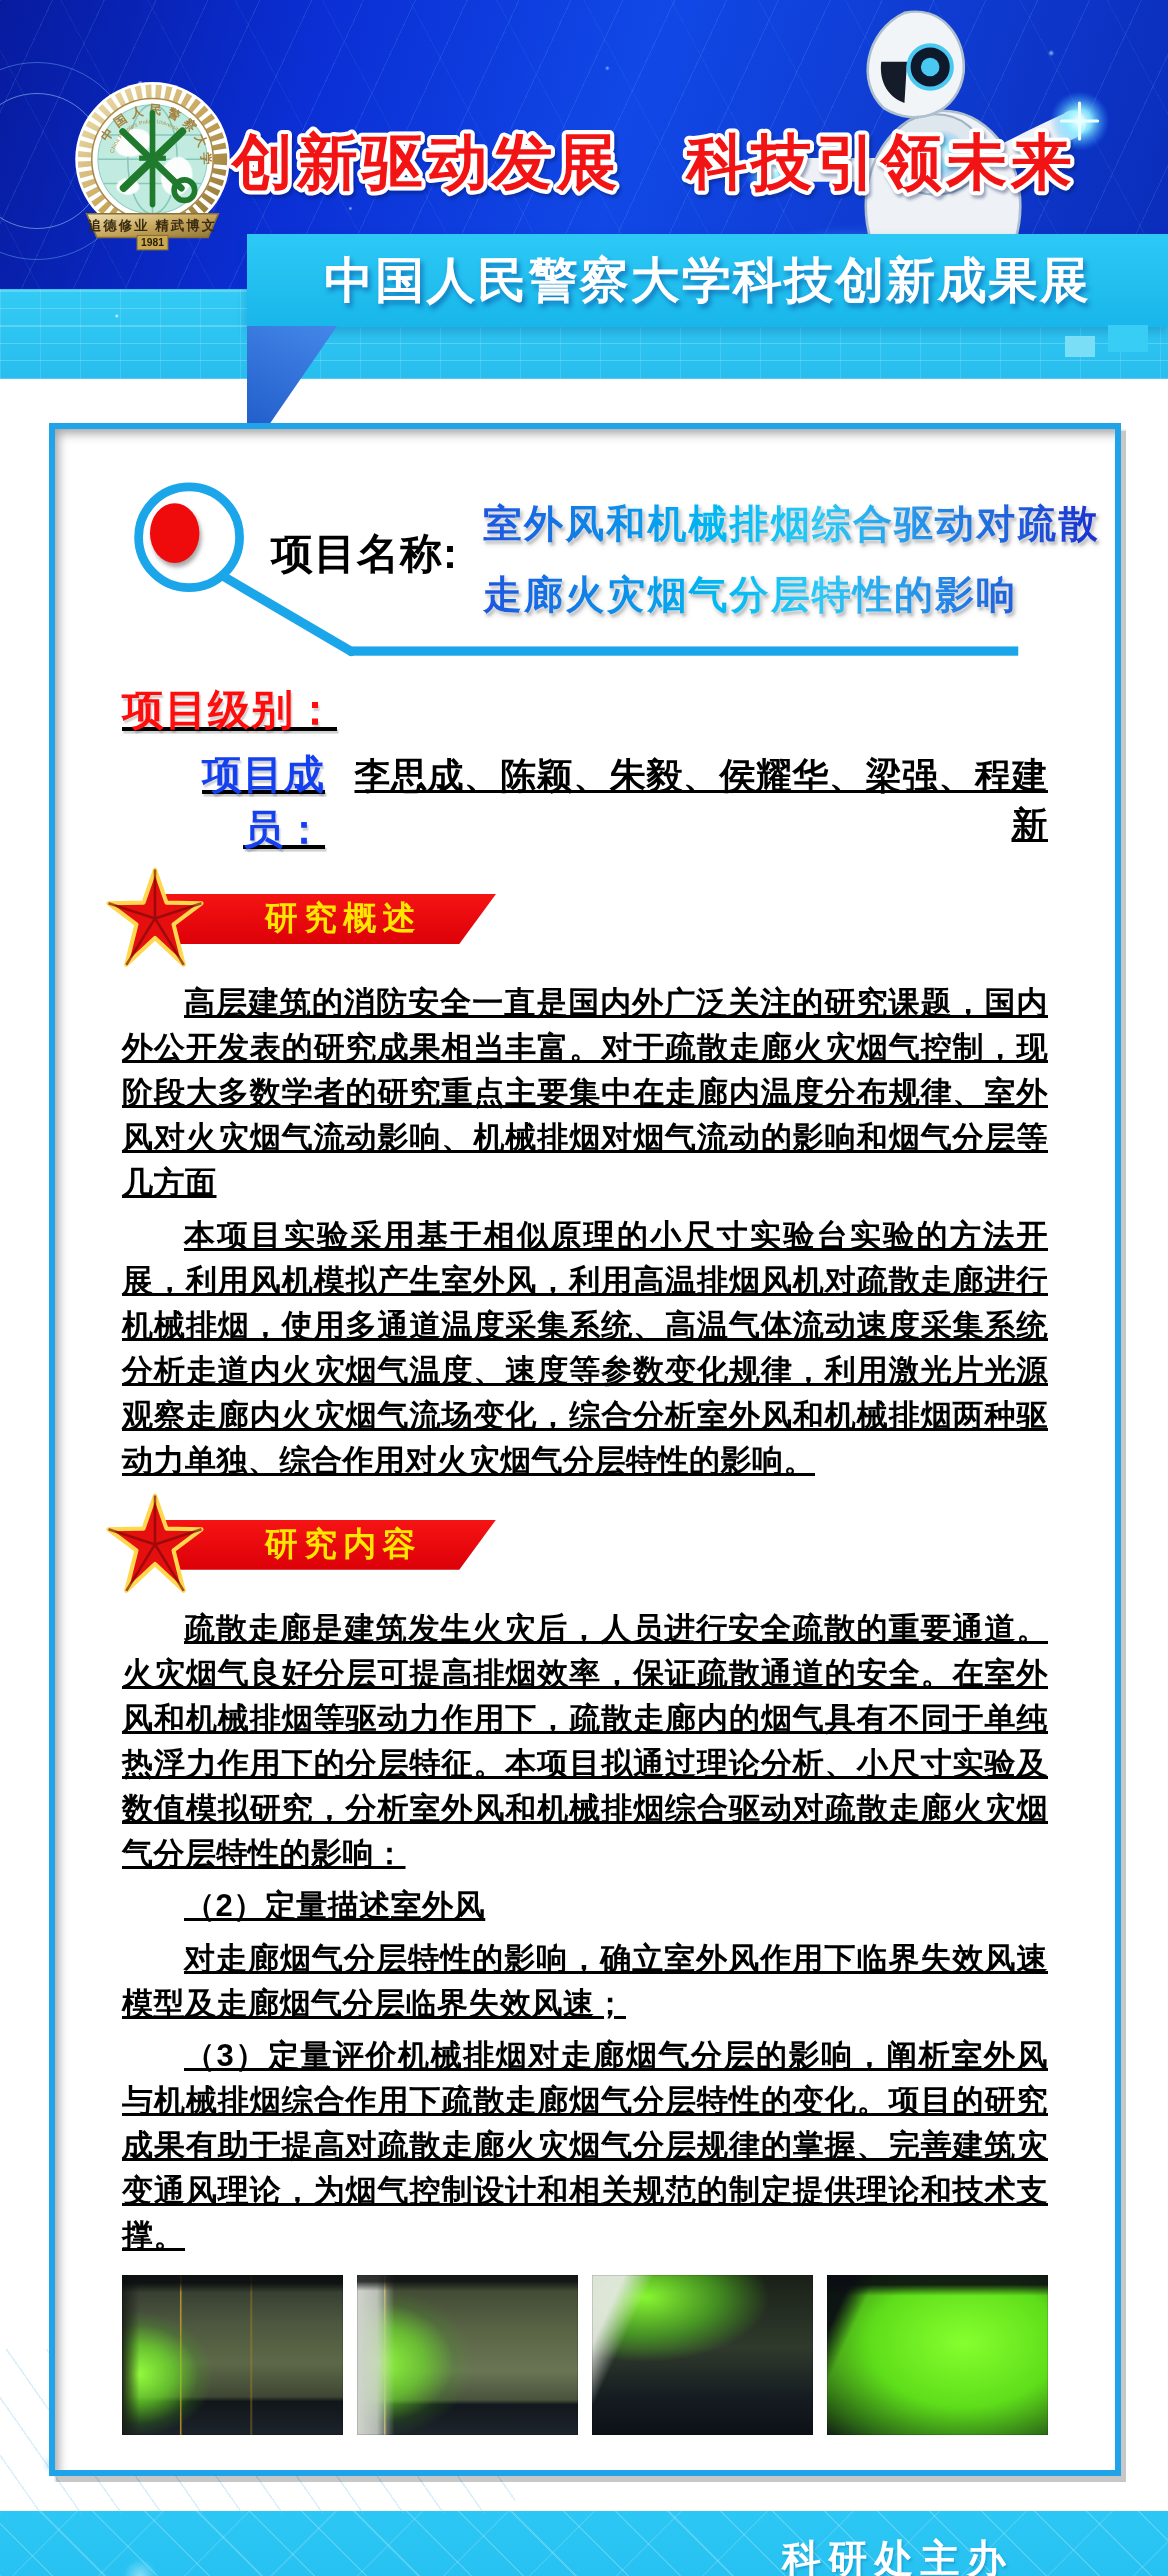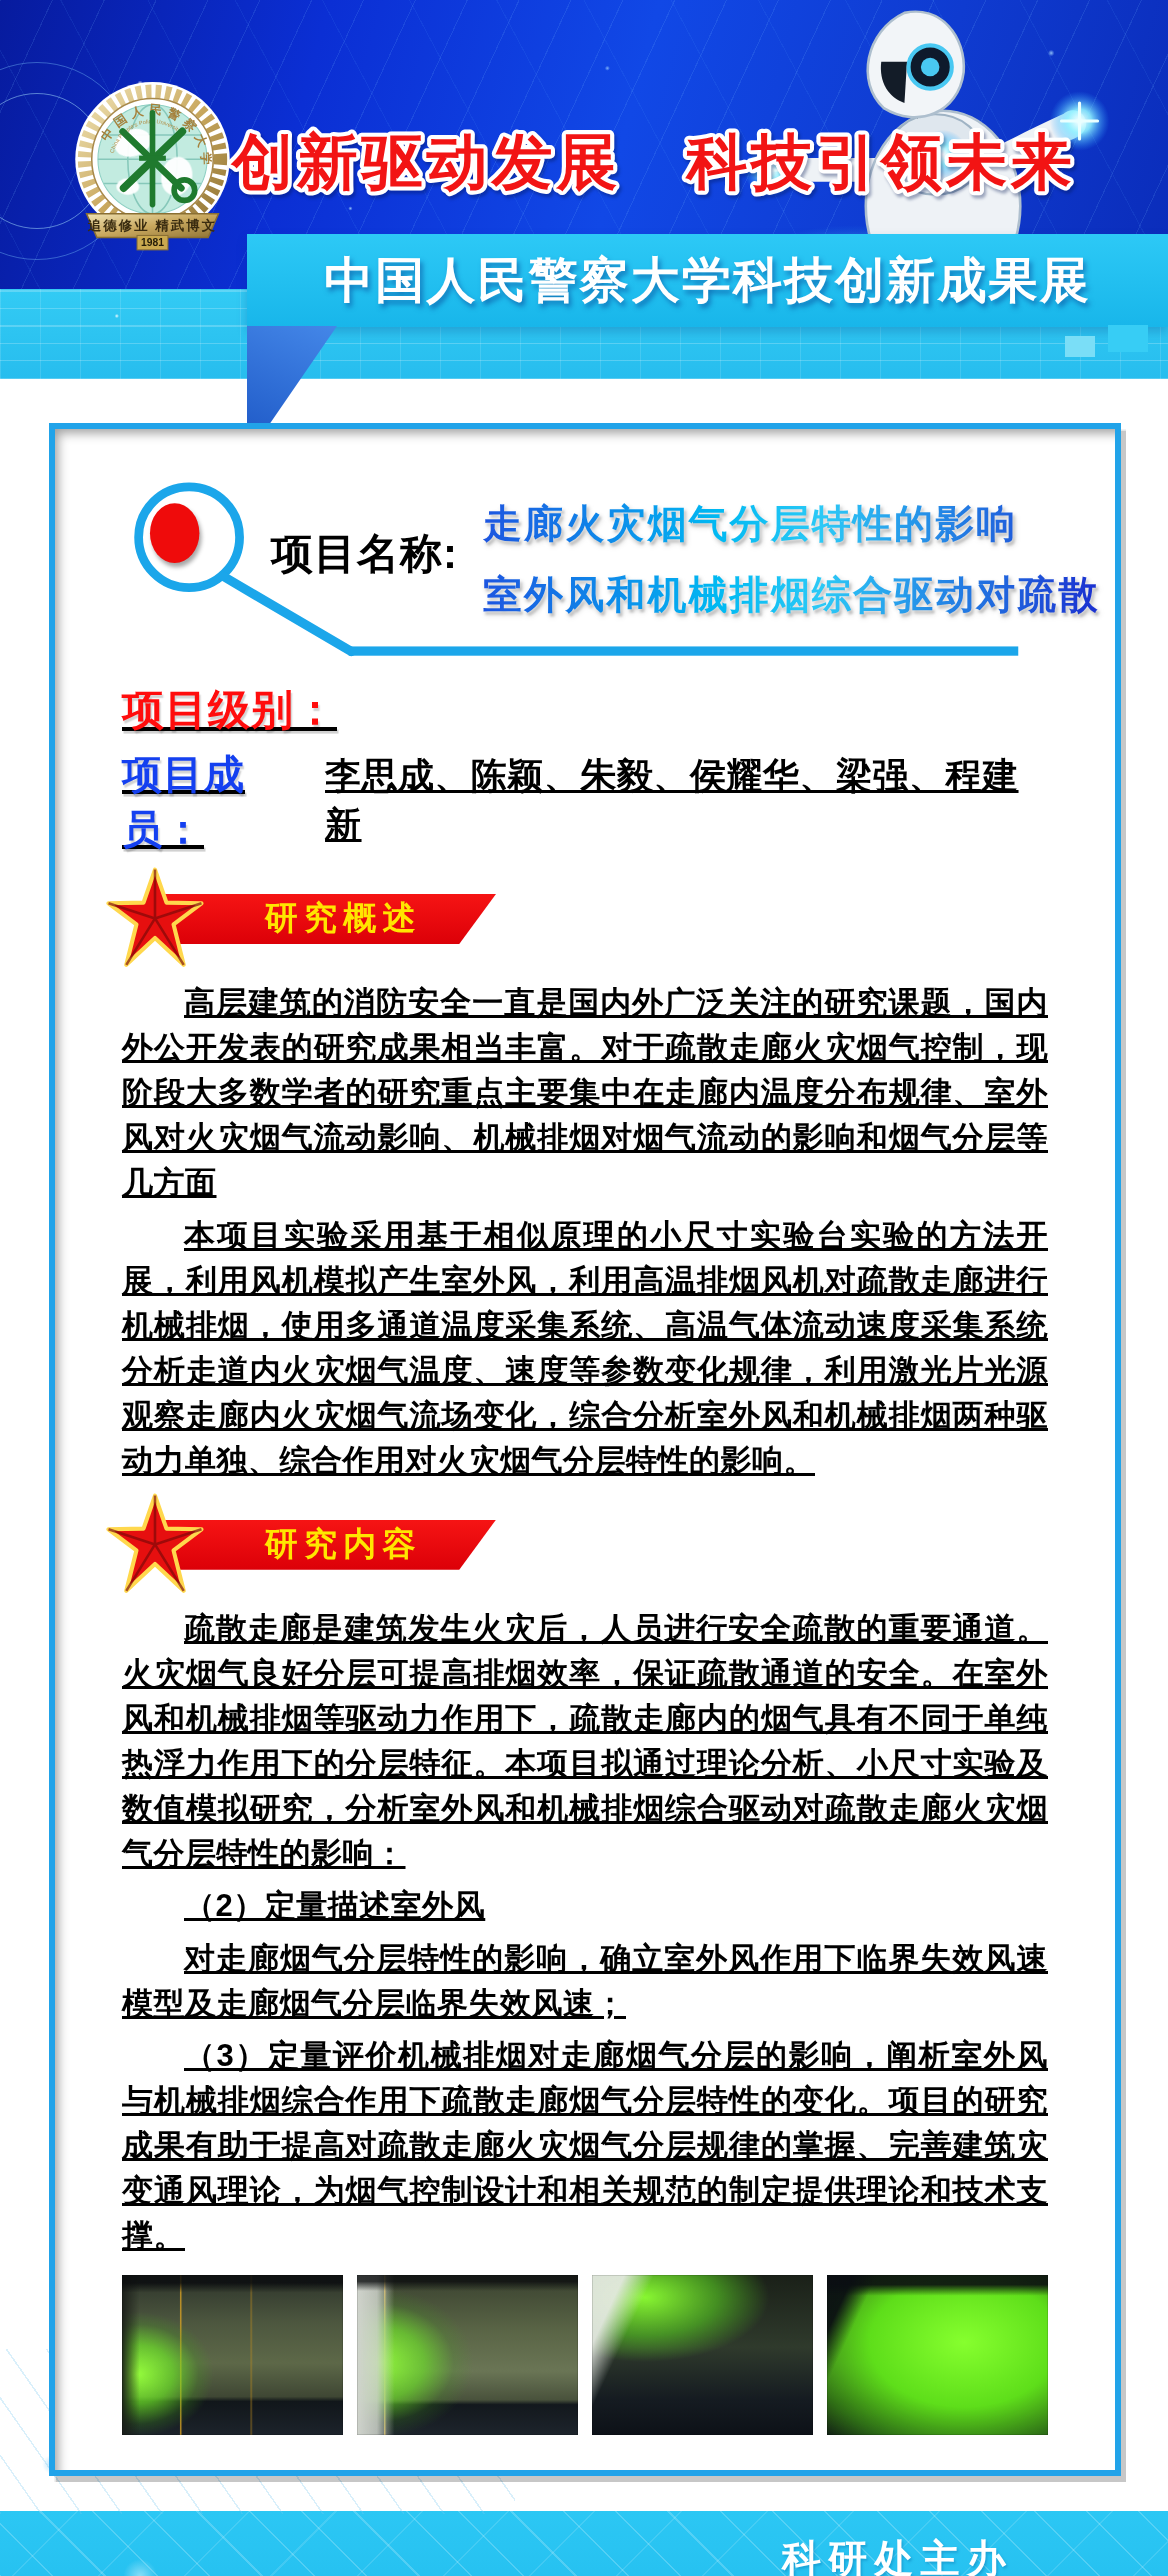--- a/index.html
+++ b/index.html
@@ -83,21 +83,21 @@
   .name-icon-svg { position:absolute; left:-5.2px; top:0; width:927px; height:206px; }
   .project-name-label { position:absolute; left:149px; top:66px; font-size:42px; font-weight:900; color:#000; letter-spacing:1px; }
   .project-title { position:absolute; left:361px; top:28px; }
   .grad-line {
     font-size:39px; font-weight:900; line-height:71px; white-space:nowrap; letter-spacing:2.1px;
     background:linear-gradient(90deg,#1d55e0 0%,#00b9f2 38%,#2cc9f6 55%,#1a2fd0 100%);
     -webkit-background-clip:text; background-clip:text; color:transparent;
     filter:drop-shadow(0 0 2.6px rgba(255,255,255,.9)) drop-shadow(2.1px 3.1px 1px rgba(0,0,0,.28));
   }
 
-  .kv-row { display:flex; align-items:baseline; margin-top:13.4px; }
+  .kv-row { display:flex; align-items:baseline; margin-top:13.4px;text-align:right; }
   .level-row  { margin-top:15.5px; }
   .level-label, .level-value { font-size:42px; font-weight:900; color:#ff0d0d; letter-spacing:1px;
     text-shadow:1.5px 2.6px 1.5px rgba(0,0,0,.18); }
   .level-value { letter-spacing:2.1px; }
   .members-row { margin-top:9.3px; }
   .members-label { font-size:40px; font-weight:900; color:#1440f0; letter-spacing:1px;
     text-shadow:1.5px 2.6px 1.5px rgba(0,0,0,.18); }
   .members-value { font-size:36px; font-weight:800; color:#000; letter-spacing:0.5px; }
 
   .section-head { position:relative; height:77px; margin-top:21.6px; }
@@ -287,22 +287,22 @@
 
     <div class="name-block">
       <svg class="name-icon-svg" viewBox="0 0 1800 400">
         <circle cx="140" cy="150" r="98" fill="#ffffff" stroke="#1ba6ea" stroke-width="17"></circle>
         <ellipse cx="112" cy="142" rx="48" ry="58" fill="#ef0b0b" style="filter:drop-shadow(4px 8px 4px rgba(0,0,0,.35));"></ellipse>
         <path d="M205,225 L455,372" stroke="#1ba6ea" stroke-width="18" stroke-linecap="round"></path>
         <rect x="450" y="362" width="1300" height="18" fill="#1ba6ea"></rect>
       </svg>
       <div class="project-name-label">项目名称:</div>
       <div class="project-title">
+        <div class="grad-line">室外风和机械排烟综合驱动对疏散</div>
         <div class="grad-line">走廊火灾烟气分层特性的影响</div>
-        <div class="grad-line">室外风和机械排烟综合驱动对疏散</div>
       </div>
     </div>
 
     <div class="kv-row level-row">
       <span class="level-label">项目级别：</span>
     </div>
     <div class="kv-row members-row">
       <span class="members-label">项目成员：</span>
       <span class="members-value">李思成、陈颖、朱毅、侯耀华、梁强、程建新</span>
     </div>

